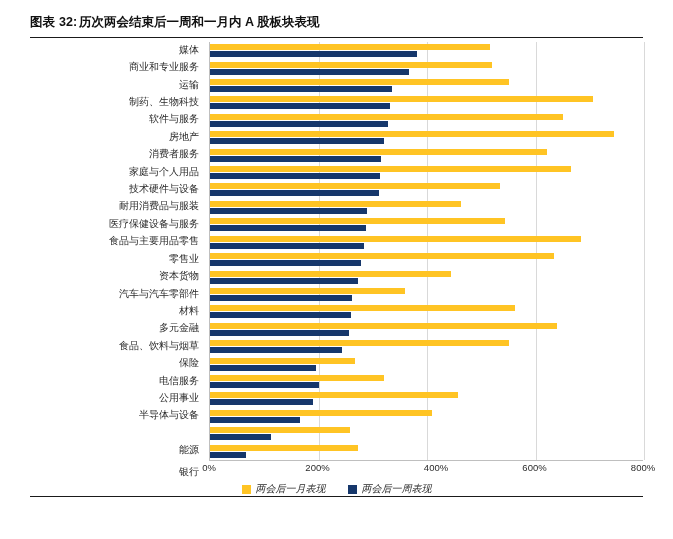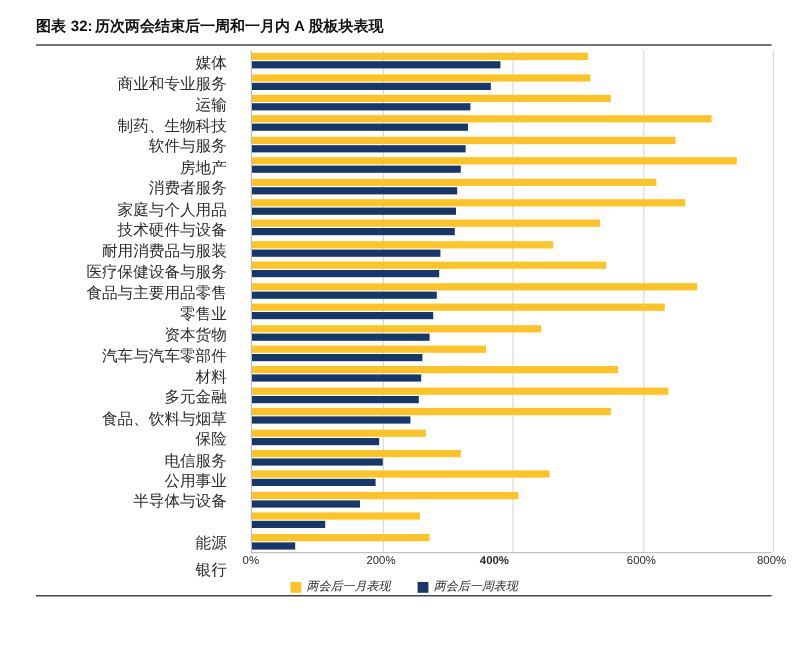--- a/index.html
+++ b/index.html
@@ -68,26 +68,27 @@
   }
   .cat-labels {
     position: absolute;
     left: 0;
     top: 0;
     width: 173px;
     height: 418px;
   }
   .cat-row {
     position: absolute;
-    right: 14px;
+    right: 4px;
     text-align: right;
-    font-size: 13px;
+    font-size: 10px;
     color: #2b2b2b;
     line-height: 1;
     white-space: nowrap;
+    font-family: Liberation Mono, monospace;
   }
   .bars-area {
     position: absolute;
     left: 179px;
     top: 0;
     width: 434px;
     height: 418px;
     border-left: 1px solid #bfbfbf;
     box-sizing: border-box;
   }
@@ -261,21 +262,21 @@
           <div class="bar bar-week" style="left: 0px; width: 89.5125px; top: 374.858px; background: rgb(22, 55, 107);"></div>
           <div class="bar bar-month" style="left: 0px; width: 139.965px; top: 385.275px; background: rgb(255, 196, 36);"></div>
           <div class="bar bar-week" style="left: 0px; width: 61.3025px; top: 392.275px; background: rgb(22, 55, 107);"></div>
           <div class="bar bar-month" style="left: 0px; width: 147.56px; top: 402.692px; background: rgb(255, 196, 36);"></div>
           <div class="bar bar-week" style="left: 0px; width: 35.805px; top: 409.692px; background: rgb(22, 55, 107);"></div>
         </div>
       <div class="axis-bottom"></div>
       <div class="x-ticks" id="x-ticks">
           <div class="x-tick" style="left: 0px;">0%</div>
           <div class="x-tick" style="left: 108.5px;">200%</div>
-          <div class="x-tick" style="left: 203px; font-weight: bold;">400%</div>
+          <div class="x-tick" style="left: 227px;">400%</div>
           <div class="x-tick" style="left: 325.5px;">600%</div>
           <div class="x-tick" style="left: 434px; text-align: center;">800%</div>
         </div>
     </div>
 
     <div class="legend">
       <div class="legend-item">
         <span class="legend-swatch" id="sw0" style="background: rgb(255, 196, 36);"></span>
         <span>两会后一月表现</span>
       </div>

